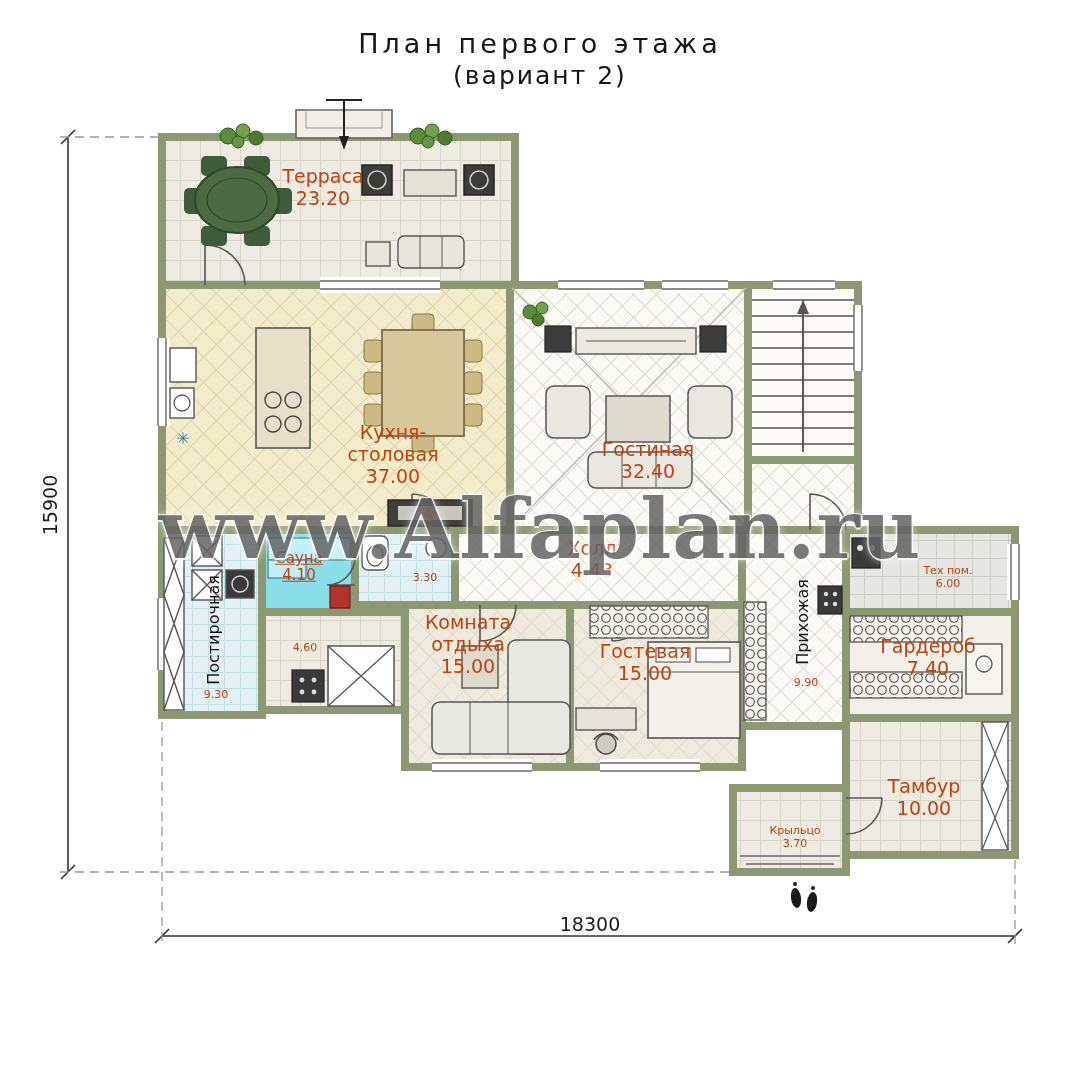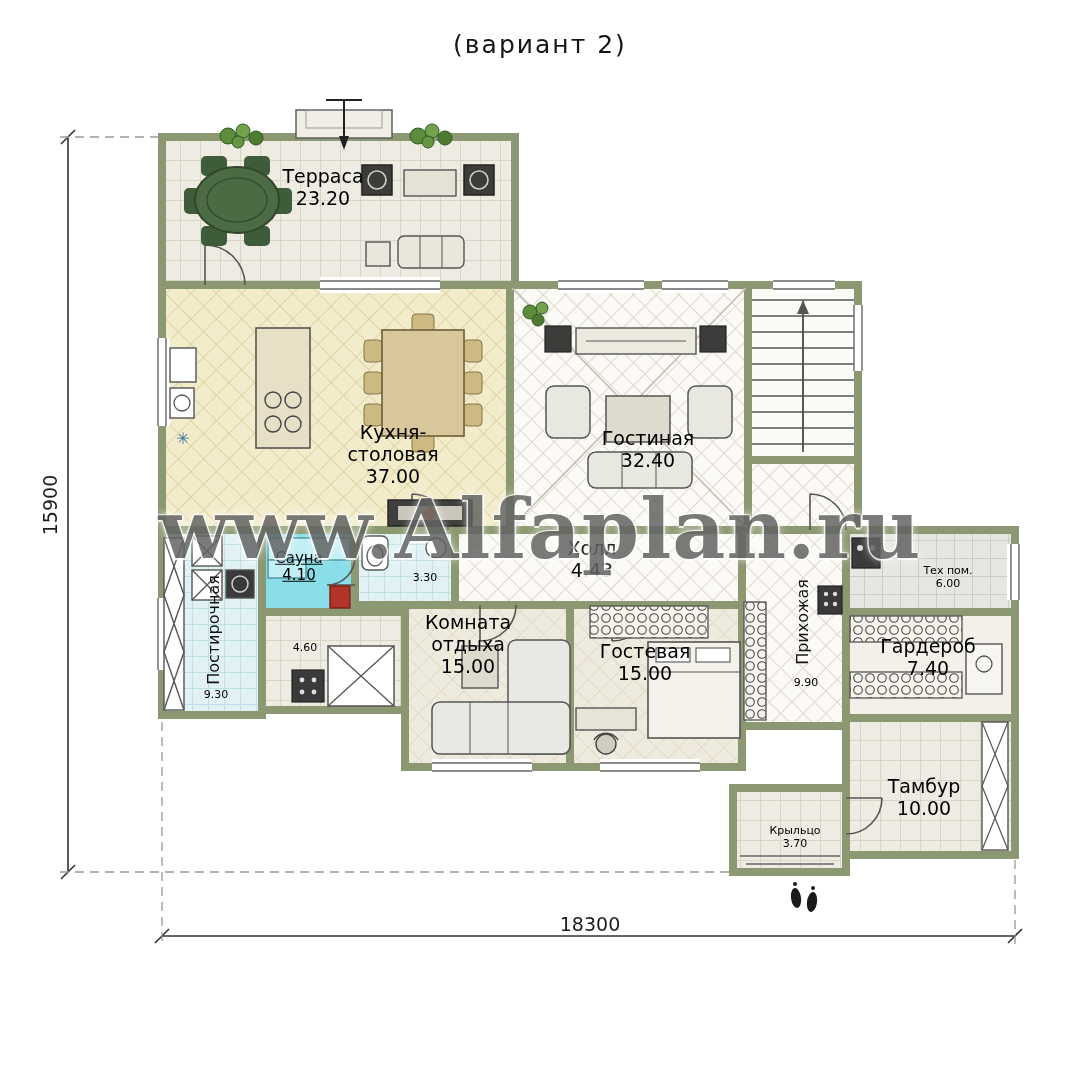--- a/index.html
+++ b/index.html
@@ -3,21 +3,21 @@
 <meta charset="utf-8">
 <style>
   html,body{margin:0;padding:0;background:#fff;}
   .page{position:relative;width:1080px;height:1080px;background:#ffffff;overflow:hidden;
         font-family:"DejaVu Sans",sans-serif;color:#111;}
   svg{position:absolute;left:0;top:0;}
   .title{position:absolute;top:28px;left:0;right:0;text-align:center;
          font-size:27px;letter-spacing:4px;color:#161616;}
   .title .t2{font-size:25px;letter-spacing:2px;margin-top:2px;}
   .lbl{position:absolute;transform:translate(-50%,-50%);text-align:center;
-       font-size:19px;line-height:1.15;white-space:nowrap;color:#000000;z-index:3;}
+       font-size:19px;line-height:1.15;white-space:nowrap;color:#c2410c;z-index:3;}
   .lbl span{display:block;}
   .sm{font-size:15px;text-decoration:underline;}
   .md{font-size:11px;}
   .vlbl{position:absolute;transform:translate(-50%,-50%) rotate(-90deg);
         font-size:16px;white-space:nowrap;color:#141414;z-index:3;}
   .dim{position:absolute;transform:translate(-50%,-50%);font-size:19px;color:#1c1c1c;z-index:3;}
   .vdim{transform:translate(-50%,-50%) rotate(-90deg);}
   .watermark{position:absolute;top:488px;left:0;right:0;text-align:center;z-index:4;
       font-family:"DejaVu Serif",serif;font-weight:700;font-size:82px;line-height:1;
       color:#646464;opacity:.85;letter-spacing:1px;
@@ -366,33 +366,34 @@
   </g>
   <g stroke="#9a9a92" stroke-width="1.3" stroke-dasharray="9 6" fill="none">
     <line x1="60" y1="137" x2="162" y2="137"></line>
     <line x1="60" y1="872" x2="733" y2="872"></line>
     <line x1="162" y1="722" x2="162" y2="944"></line>
     <line x1="1015" y1="860" x2="1015" y2="944"></line>
   </g>
 </svg>
 
   <div class="title">
+    <div>План первого этажа</div>
     <div class="t2">(вариант 2)</div>
   </div>
 
   <div class="lbl" style="left:323px;top:188px">
     <span>Терраса</span>
     <span>23.20</span>
   </div>
   <div class="lbl" style="left:393px;top:455px">
     <span>Кухня-</span>
     <span>столовая</span>
     <span>37.00</span>
   </div>
-  <div class="lbl" style="left:648px;top:450px">
+  <div class="lbl" style="left:648px;top:461px">
     <span>Гостиная</span>
     <span>32.40</span>
   </div>
   <div class="lbl" style="left:592px;top:560px">
     <span>Холл</span>
     <span>4.43</span>
   </div>
   <div class="lbl sm" style="left:299px;top:567px">
     <span>Сауна</span>
     <span>4.10</span>

